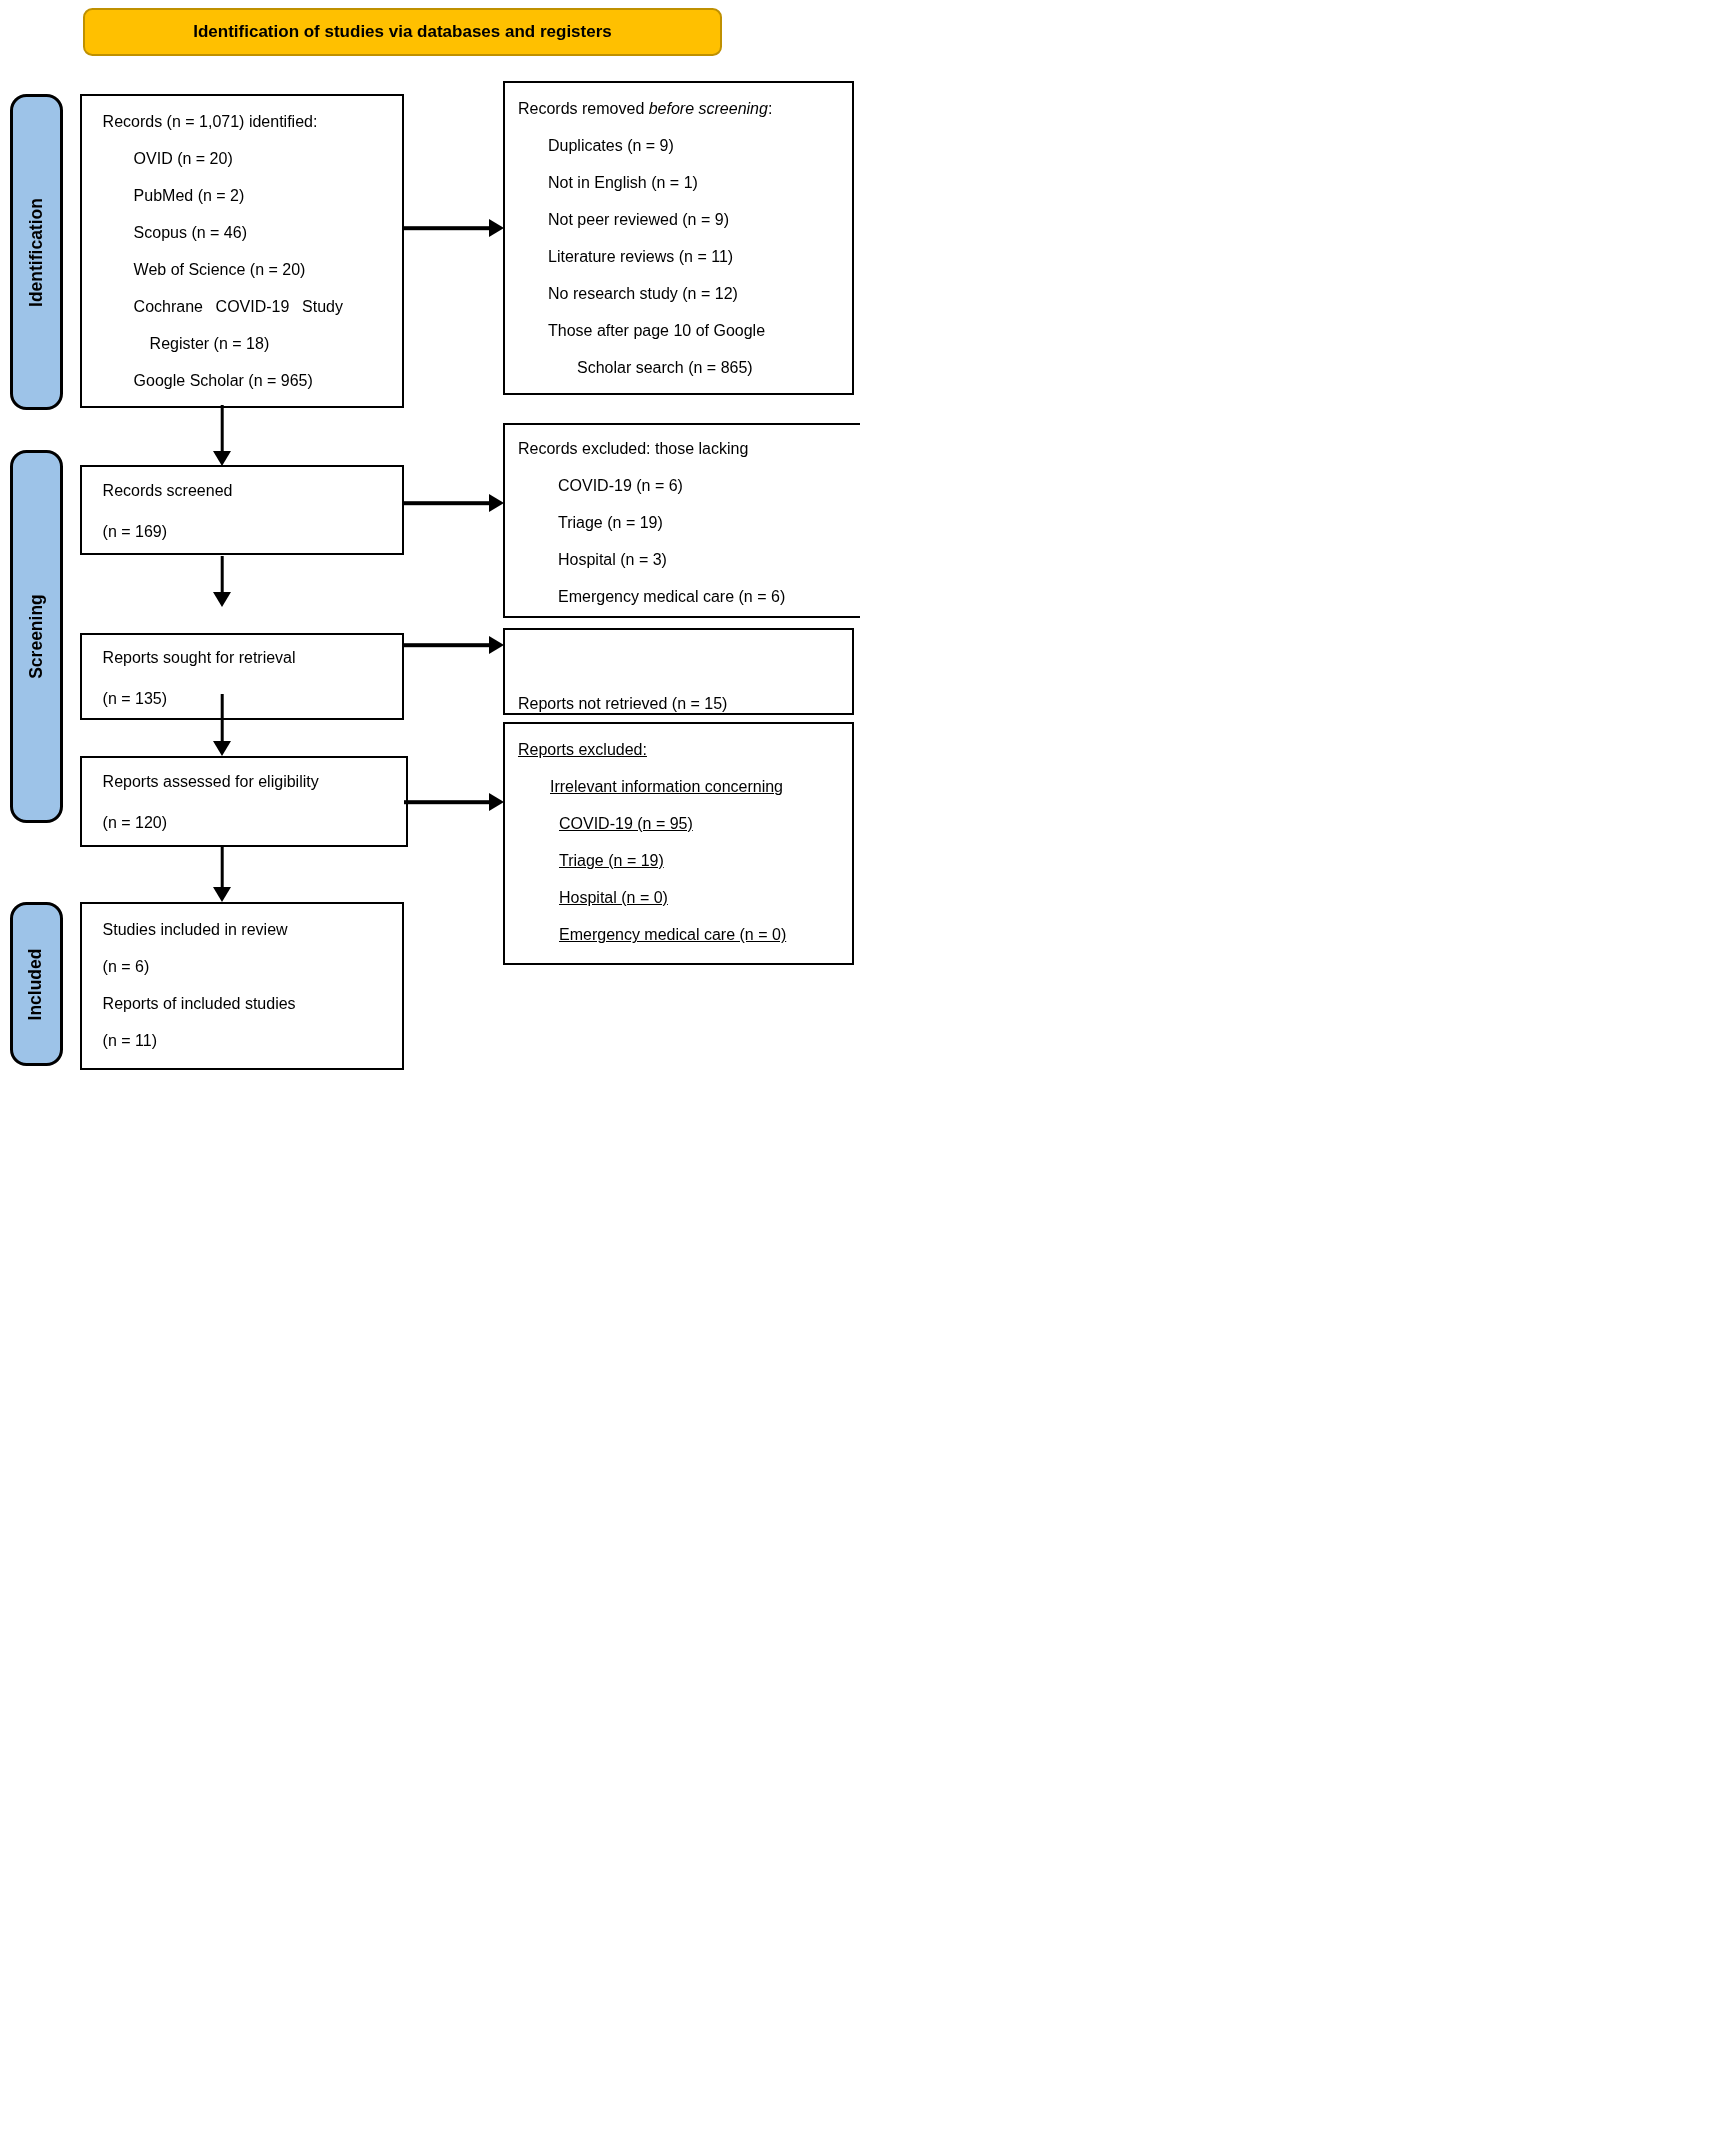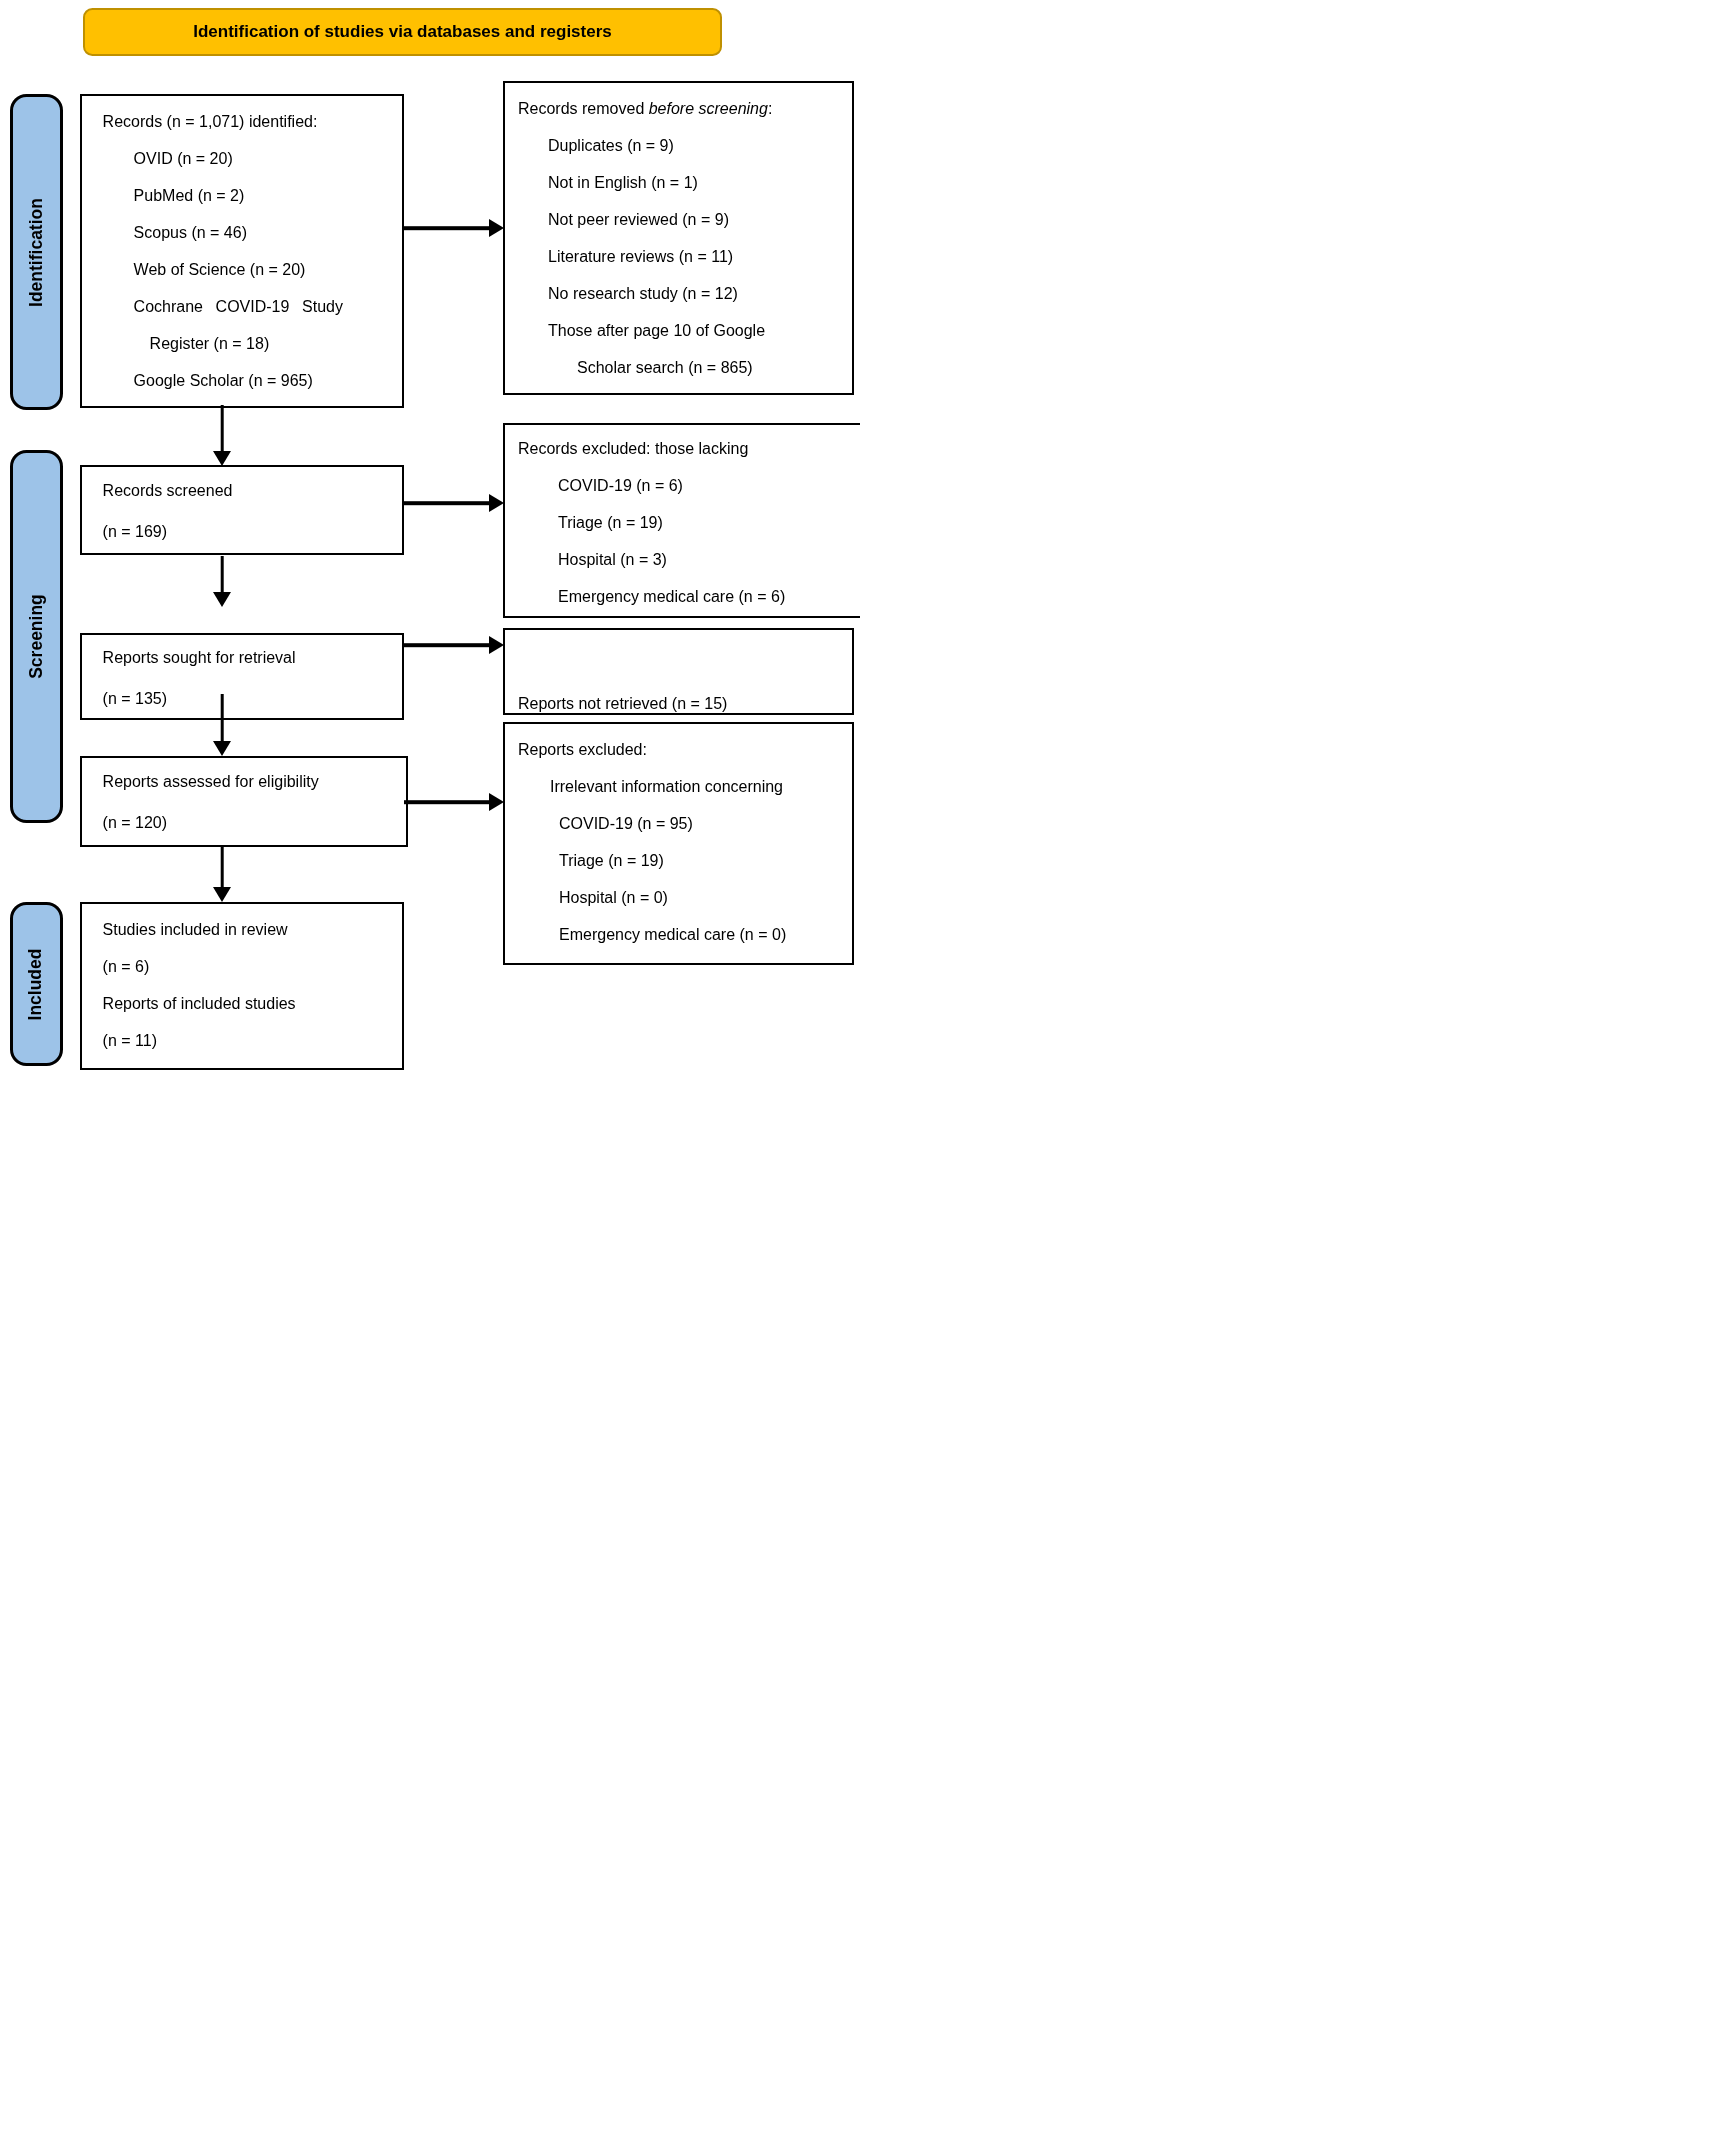--- a/index.html
+++ b/index.html
@@ -49,21 +49,21 @@
   
   #box-identified{left:80px;top:94px;width:324px;height:314px;padding:7.2px 5.1px 0 20.6px;line-height:37px;}
   #box-screened  {left:80px;top:465px;width:324px;height:90px;padding:3.1px 5.1px 0 20.6px;line-height:41px;}
   #box-sought    {left:80px;top:607px;width:324px;height:87px;padding:2.1px 5.1px 0 20.6px;line-height:41px;margin-top:26px;}
   #box-assessed  {left:80px;top:756px;width:328px;height:91px;padding:3.1px 5.1px 0 20.6px;line-height:41px;}
   #box-included  {left:80px;top:902px;width:324px;height:168px;padding:7.2px 5.1px 0 20.6px;line-height:37px;}
   
   #box-removed        {left:503px;top:81px;width:351px;height:314px;padding:7.2px 4.1px 0 13px;line-height:37px;}
   #box-excl-records   {left:503px;top:423px;width:384px;height:195px;padding:5.1px 4.1px 0 13px;line-height:37px;}
   #box-not-retrieved  {left:503px;top:628px;width:351px;height:87px;padding-left:13px;display:flex;align-items:flex-end;}
-  #box-excl-reports   {left:503px;top:722px;width:351px;height:243px;padding:7.2px 4.1px 0 13px;line-height:37px;}
+  #box-excl-reports   {left:503px;top:722px;width:351px;height:243px;padding:7.2px 4.1px 0 13px;line-height:37px;text-decoration:underline;}
   
   .ind1a{padding-left:31px;}  
   .ind2a{padding-left:47px;}  
   .ind1b{padding-left:30px;}  
   .ind2b{padding-left:59px;} 
   .ind1c{padding-left:40px;}  
   .ind1d{padding-left:32px;}  
   .ind2d{padding-left:41px;}  
   .spread{word-spacing:8.2px;} 
   .it{font-style:italic;}

